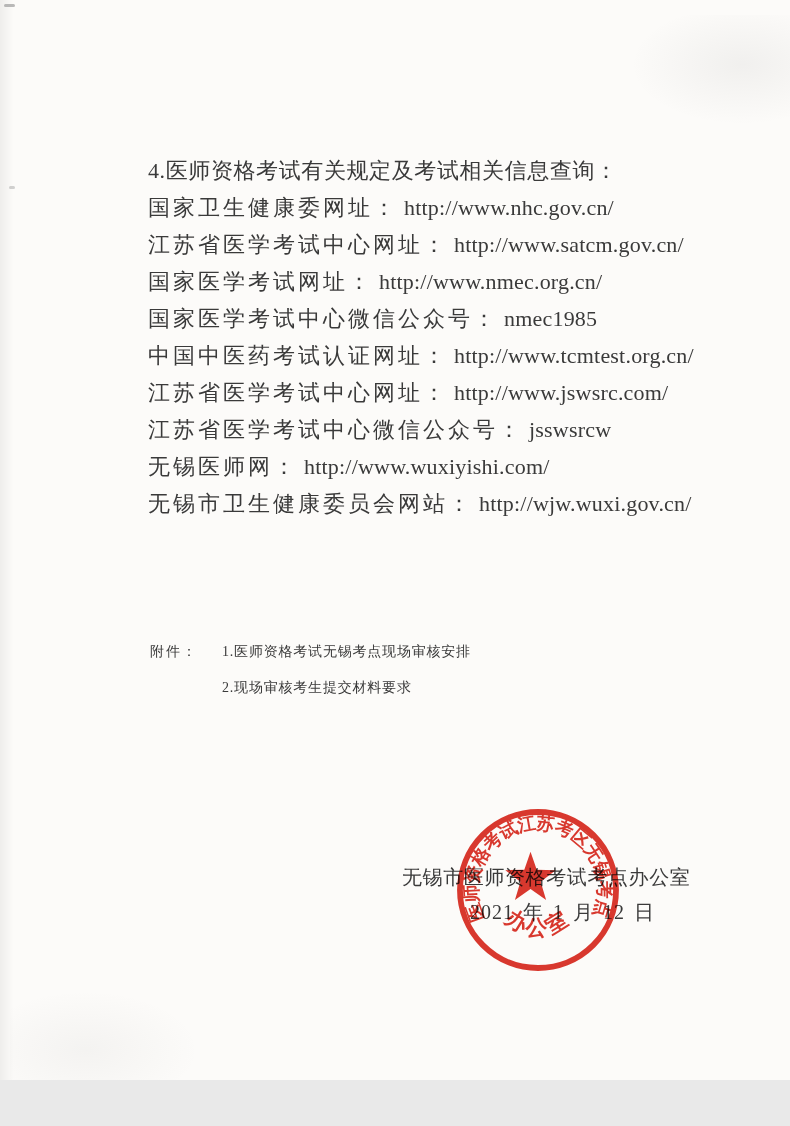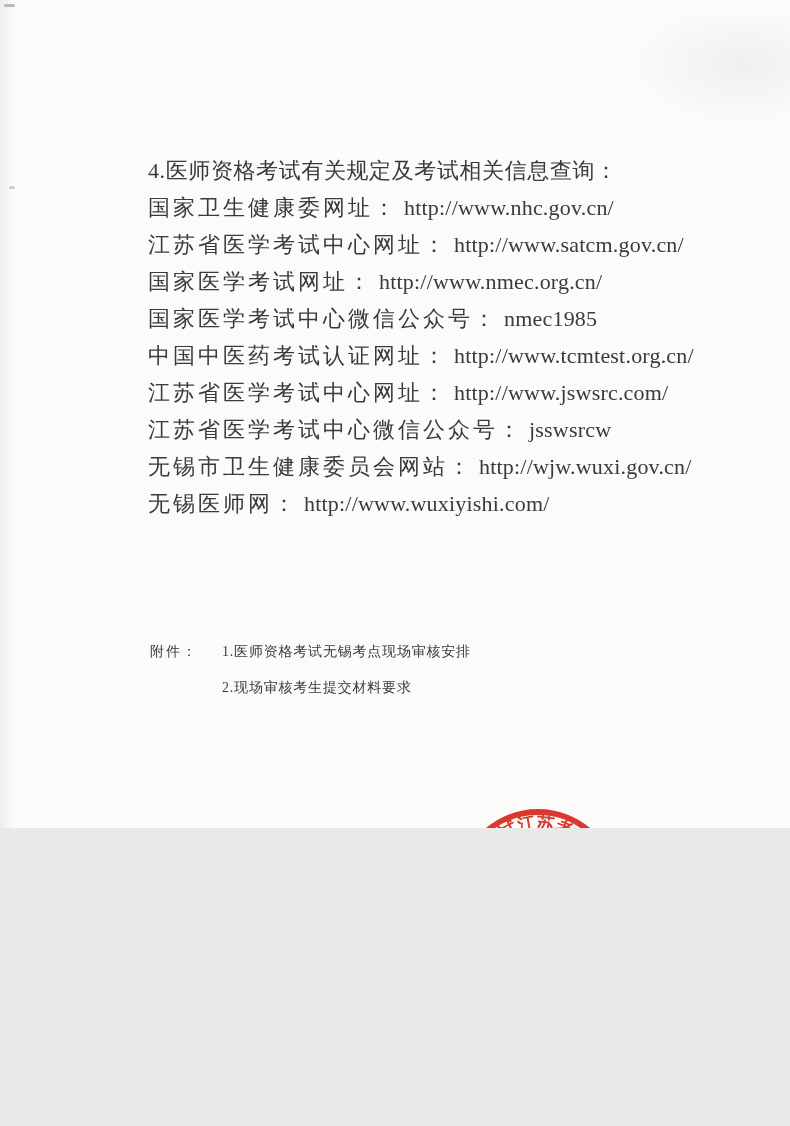--- a/index.html
+++ b/index.html
@@ -3,21 +3,21 @@
 <meta charset="utf-8">
 <style>
   html, body { margin: 0; padding: 0; }
   body {
     width: 790px; height: 1126px;
     background: #e9e9e9;
     font-family: "Liberation Serif", "DejaVu Serif", serif;
   }
   .page {
     position: relative;
-    width: 790px; height: 828px;
+    width: 790px; height: 1080px;
     background: #fcfbf9;
     overflow: hidden;
     color: #3a3a3a;
   }
   
   .edge-shade {
     position: absolute; left: 0; top: 0; bottom: 0; width: 14px;
     background: linear-gradient(to right, rgba(0,0,0,0.055), rgba(0,0,0,0));
     pointer-events: none;
   }
@@ -85,22 +85,22 @@
   <div class="links-block">
     <div class="line heading">4.医师资格考试有关规定及考试相关信息查询：</div>
 
     <div class="line"><span class="lbl">国家卫生健康委网址：</span><span class="url">http://www.nhc.gov.cn/</span></div>
     <div class="line"><span class="lbl">江苏省医学考试中心网址：</span><span class="url">http://www.satcm.gov.cn/</span></div>
     <div class="line"><span class="lbl">国家医学考试网址：</span><span class="url">http://www.nmec.org.cn/</span></div>
     <div class="line"><span class="lbl">国家医学考试中心微信公众号：</span><span class="url">nmec1985</span></div>
     <div class="line"><span class="lbl">中国中医药考试认证网址：</span><span class="url">http://www.tcmtest.org.cn/</span></div>
     <div class="line"><span class="lbl">江苏省医学考试中心网址：</span><span class="url">http://www.jswsrc.com/</span></div>
     <div class="line"><span class="lbl">江苏省医学考试中心微信公众号：</span><span class="url">jsswsrcw</span></div>
+    <div class="line"><span class="lbl">无锡医师网：</span><span class="url">http://www.wuxiyishi.com/</span></div>
     <div class="line"><span class="lbl">无锡市卫生健康委员会网站：</span><span class="url">http://wjw.wuxi.gov.cn/</span></div>
-    <div class="line"><span class="lbl">无锡医师网：</span><span class="url">http://www.wuxiyishi.com/</span></div>
   </div>
 
   <div class="attachments">
     <div class="att-prefix">附件：</div>
     <div class="att-items">
       <div class="att-item">1.医师资格考试无锡考点现场审核安排</div>
       <div class="att-item">2.现场审核考生提交材料要求</div>
     </div>
   </div>
 

